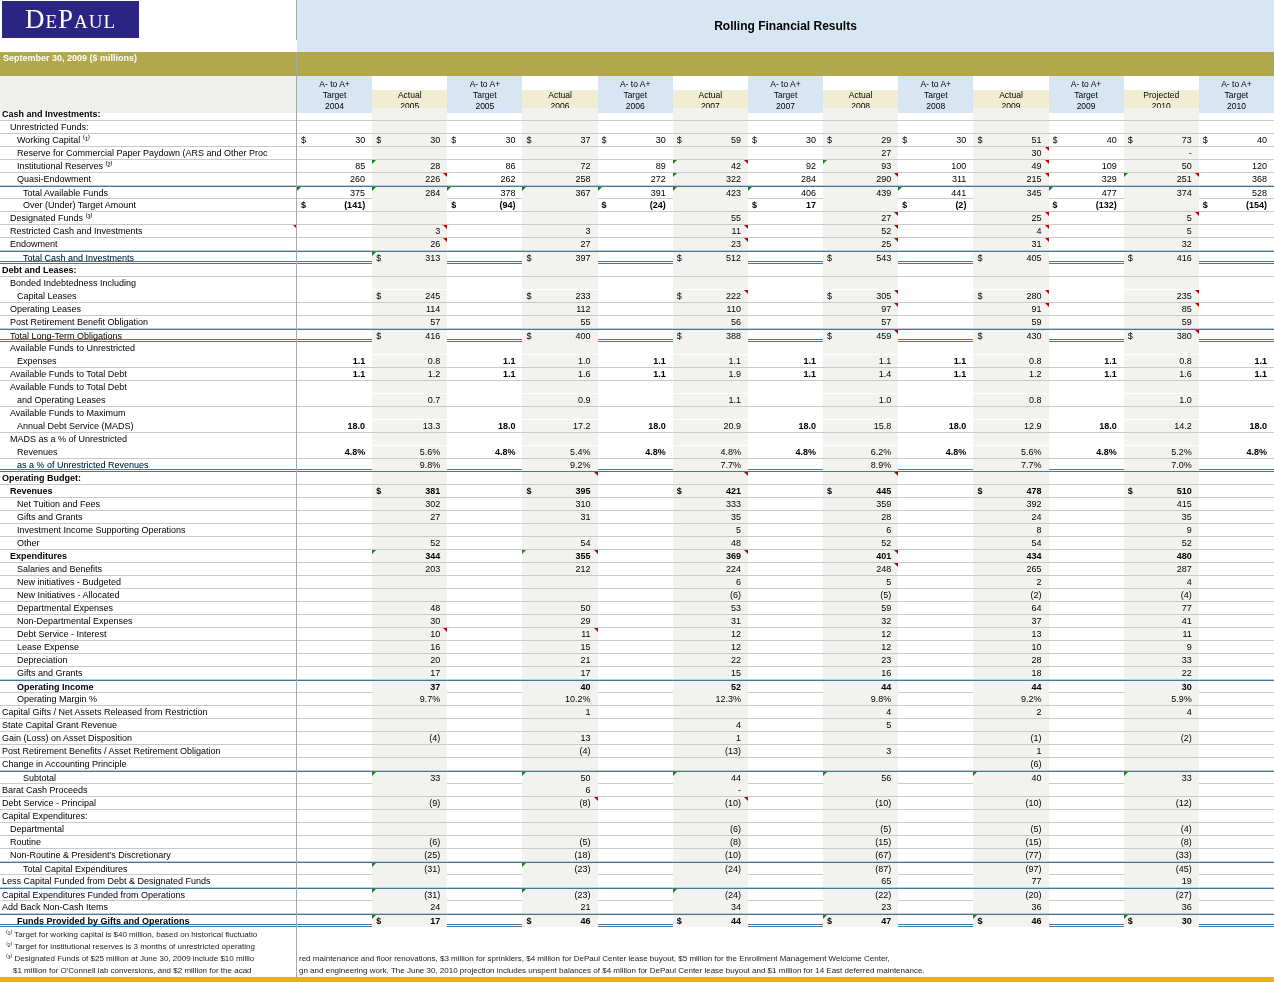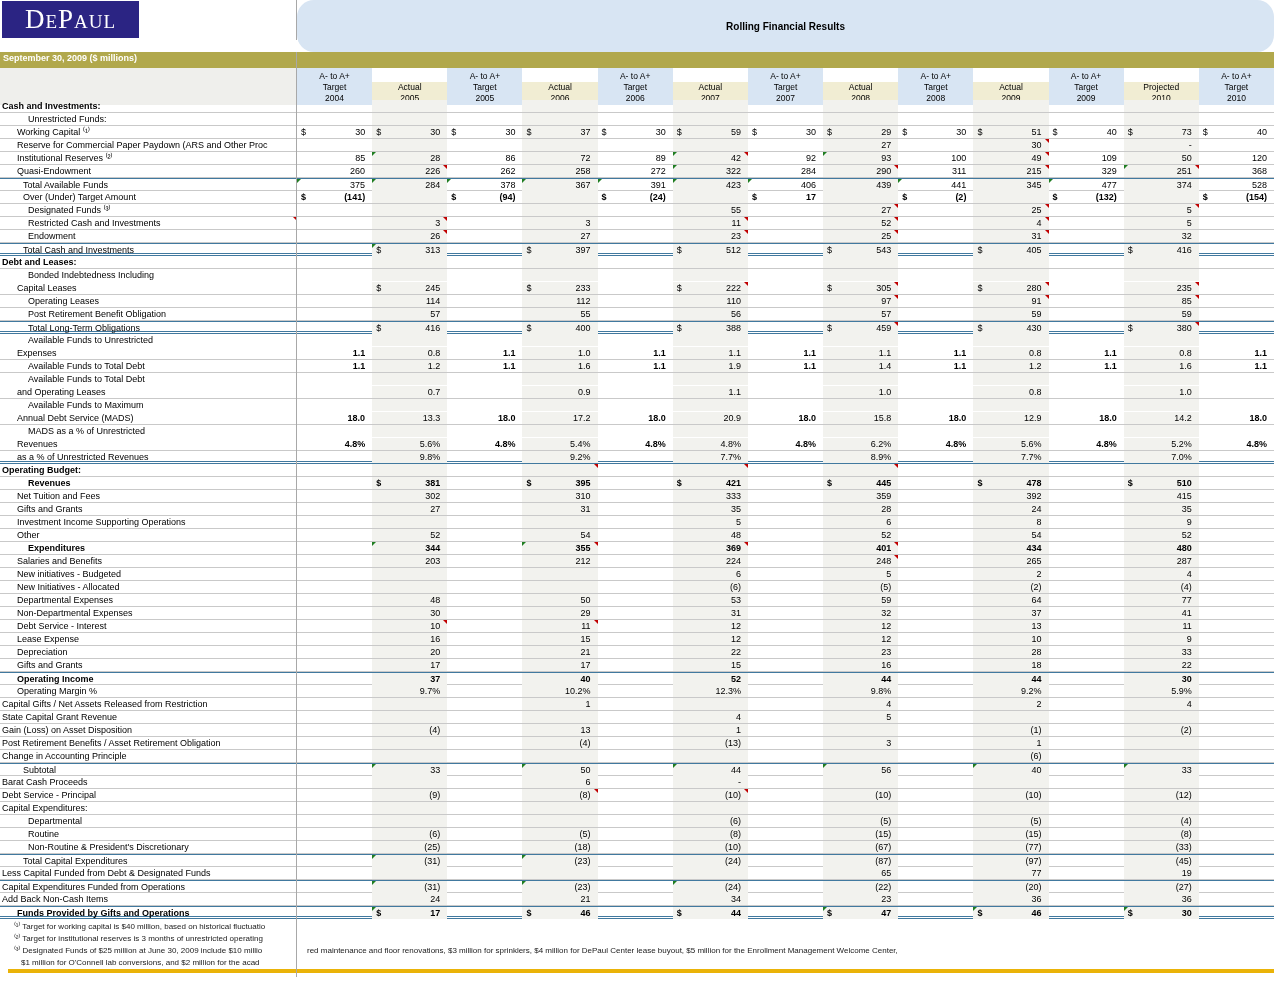--- a/index.html
+++ b/index.html
@@ -6,22 +6,22 @@
   body{width:1274px;height:982px;background:#fff;overflow:hidden;position:relative;
        font-family:"Liberation Sans",sans-serif;color:#000;}
 
   
   .topband{display:flex;height:52px;}
   .logo-area{width:297px;background:#fff;}
   .logo{width:137px;height:37px;margin:1px 0 0 2px;background:#2b2483;color:#fff;
         font-family:"Liberation Serif",serif;font-variant:small-caps;font-size:27px;
         display:flex;align-items:center;justify-content:center;letter-spacing:1px;}
   .titleband{flex:1;background:#d8e5f3;display:flex;align-items:center;justify-content:center;
-             font-weight:bold;font-size:10px;border-radius:17px;}
-  .olivebar{height:16px;background:#b1a84c;color:#fff;font-weight:bold;font-size:9px;
+             font-weight:bold;font-size:12px;}
+  .olivebar{height:24px;background:#b1a84c;color:#fff;font-weight:bold;font-size:9px;
             line-height:12px;padding-left:3px;}
 
   
   .colheads{display:grid;grid-template-columns:297px repeat(13,1fr);height:32px;
             border-bottom:1px solid #9a9a9a;box-sizing:border-box;}
   .corner{background:#efefec;}
   .th{position:relative;font-size:8.5px;line-height:1.32;text-align:center;}
   .th-target{background:#d8e5f3;display:flex;flex-direction:column;justify-content:flex-end;padding-bottom:1px;}
   .th-target span{display:block;}
   .th-actual{display:flex;flex-direction:column;background:#fff;}
@@ -31,35 +31,35 @@
   .th-actual .cream span{display:block;}
 
   
   .sheet-body{}
   .r{display:grid;grid-template-columns:297px repeat(13,1fr);height:13px;
      border-bottom:1px solid #c9c9c9;box-sizing:border-box;}
   .r.nb{border-bottom-color:transparent;}
   .r.tl{border-top:1px solid #41799f;}
   .r.dbl{border-bottom:3px double #41799f;}
   .lab{position:relative;font-size:9px;line-height:12px;white-space:nowrap;overflow:hidden;}
-  .ind0{padding-left:2px;}.ind1{padding-left:28px;}.ind2{padding-left:17px;}.ind3{padding-left:23px;}
+  .ind0{padding-left:2px;}.ind1{padding-left:10px;}.ind2{padding-left:17px;}.ind3{padding-left:23px;}
   .b{font-weight:bold;}
   .c{position:relative;font-size:9px;line-height:12px;display:flex;align-items:center;
      justify-content:flex-end;padding-right:7px;box-sizing:border-box;}
   .c.alt{background:#f2f2ee;}
   .c .dollar{position:absolute;left:4px;}
 
   
   .mk-r,.mk-g,.mk-hr{position:absolute;width:0;height:0;pointer-events:none;}
   .mk-r{top:0;right:0;border-top:4px solid #c00000;border-left:4px solid transparent;}
   .mk-g{top:0;left:0;border-top:4px solid #1f7d21;border-right:4px solid transparent;}
   .mk-hr{bottom:0;right:0;border-bottom:4px solid #c00000;border-left:4px solid transparent;}
 
   
-  .footnotes{padding-top:2px;height:48px;border-bottom:4px solid #eab308;box-sizing:content-box;margin-left:8px;}
+  .footnotes{padding-top:2px;height:48px;border-bottom:6px solid #eab308;box-sizing:content-box;}
   .fn{position:relative;height:12px;line-height:12px;font-size:8px;white-space:nowrap;color:#1a1a1a;}
   .fn1{display:inline-block;max-width:289px;overflow:hidden;padding-left:6px;vertical-align:top;}
   .fn:nth-child(4) .fn1{padding-left:13px;}
   .fn2{position:absolute;left:299px;top:0;}
 
   
   .vline{position:absolute;left:296px;width:1px;background:#a8a8a8;}
   .vline-a{top:0;height:40px;}
   .vline-b{top:52px;height:925px;}
 </style>
@@ -1338,17 +1338,17 @@
         <i class="mk-g"></i>
       </div>
       <div class="c"></div>
     </div>
   </div>
 
 <div class="footnotes">
   <div class="fn"><span class="fn1">⁽¹⁾ Target for working capital is $40 million, based on historical fluctuatio</span><span class="fn2"></span></div>
   <div class="fn"><span class="fn1">⁽²⁾ Target for institutional reserves is 3 months of unrestricted operating</span><span class="fn2"></span></div>
   <div class="fn"><span class="fn1">⁽³⁾ Designated Funds of $25 million at June 30, 2009 include $10 millio</span><span class="fn2">red maintenance and floor renovations, $3 million for sprinklers, $4 million for DePaul Center lease buyout, $5 million for the Enrollment Management Welcome Center,</span></div>
-  <div class="fn"><span class="fn1">$1 million for O'Connell lab conversions, and $2 million for the acad</span></div>
+  <div class="fn"><span class="fn1">$1 million for O'Connell lab conversions, and $2 million for the acad</span><span class="fn2">gn and engineering work.  The June 30, 2010 projection includes unspent balances of $4 million for DePaul Center lease buyout and $1 million for 14 East deferred maintenance.</span></div>
 </div>
 
 <div class="vline vline-a"></div>
 <div class="vline vline-b"></div>
 
 </body></html>

